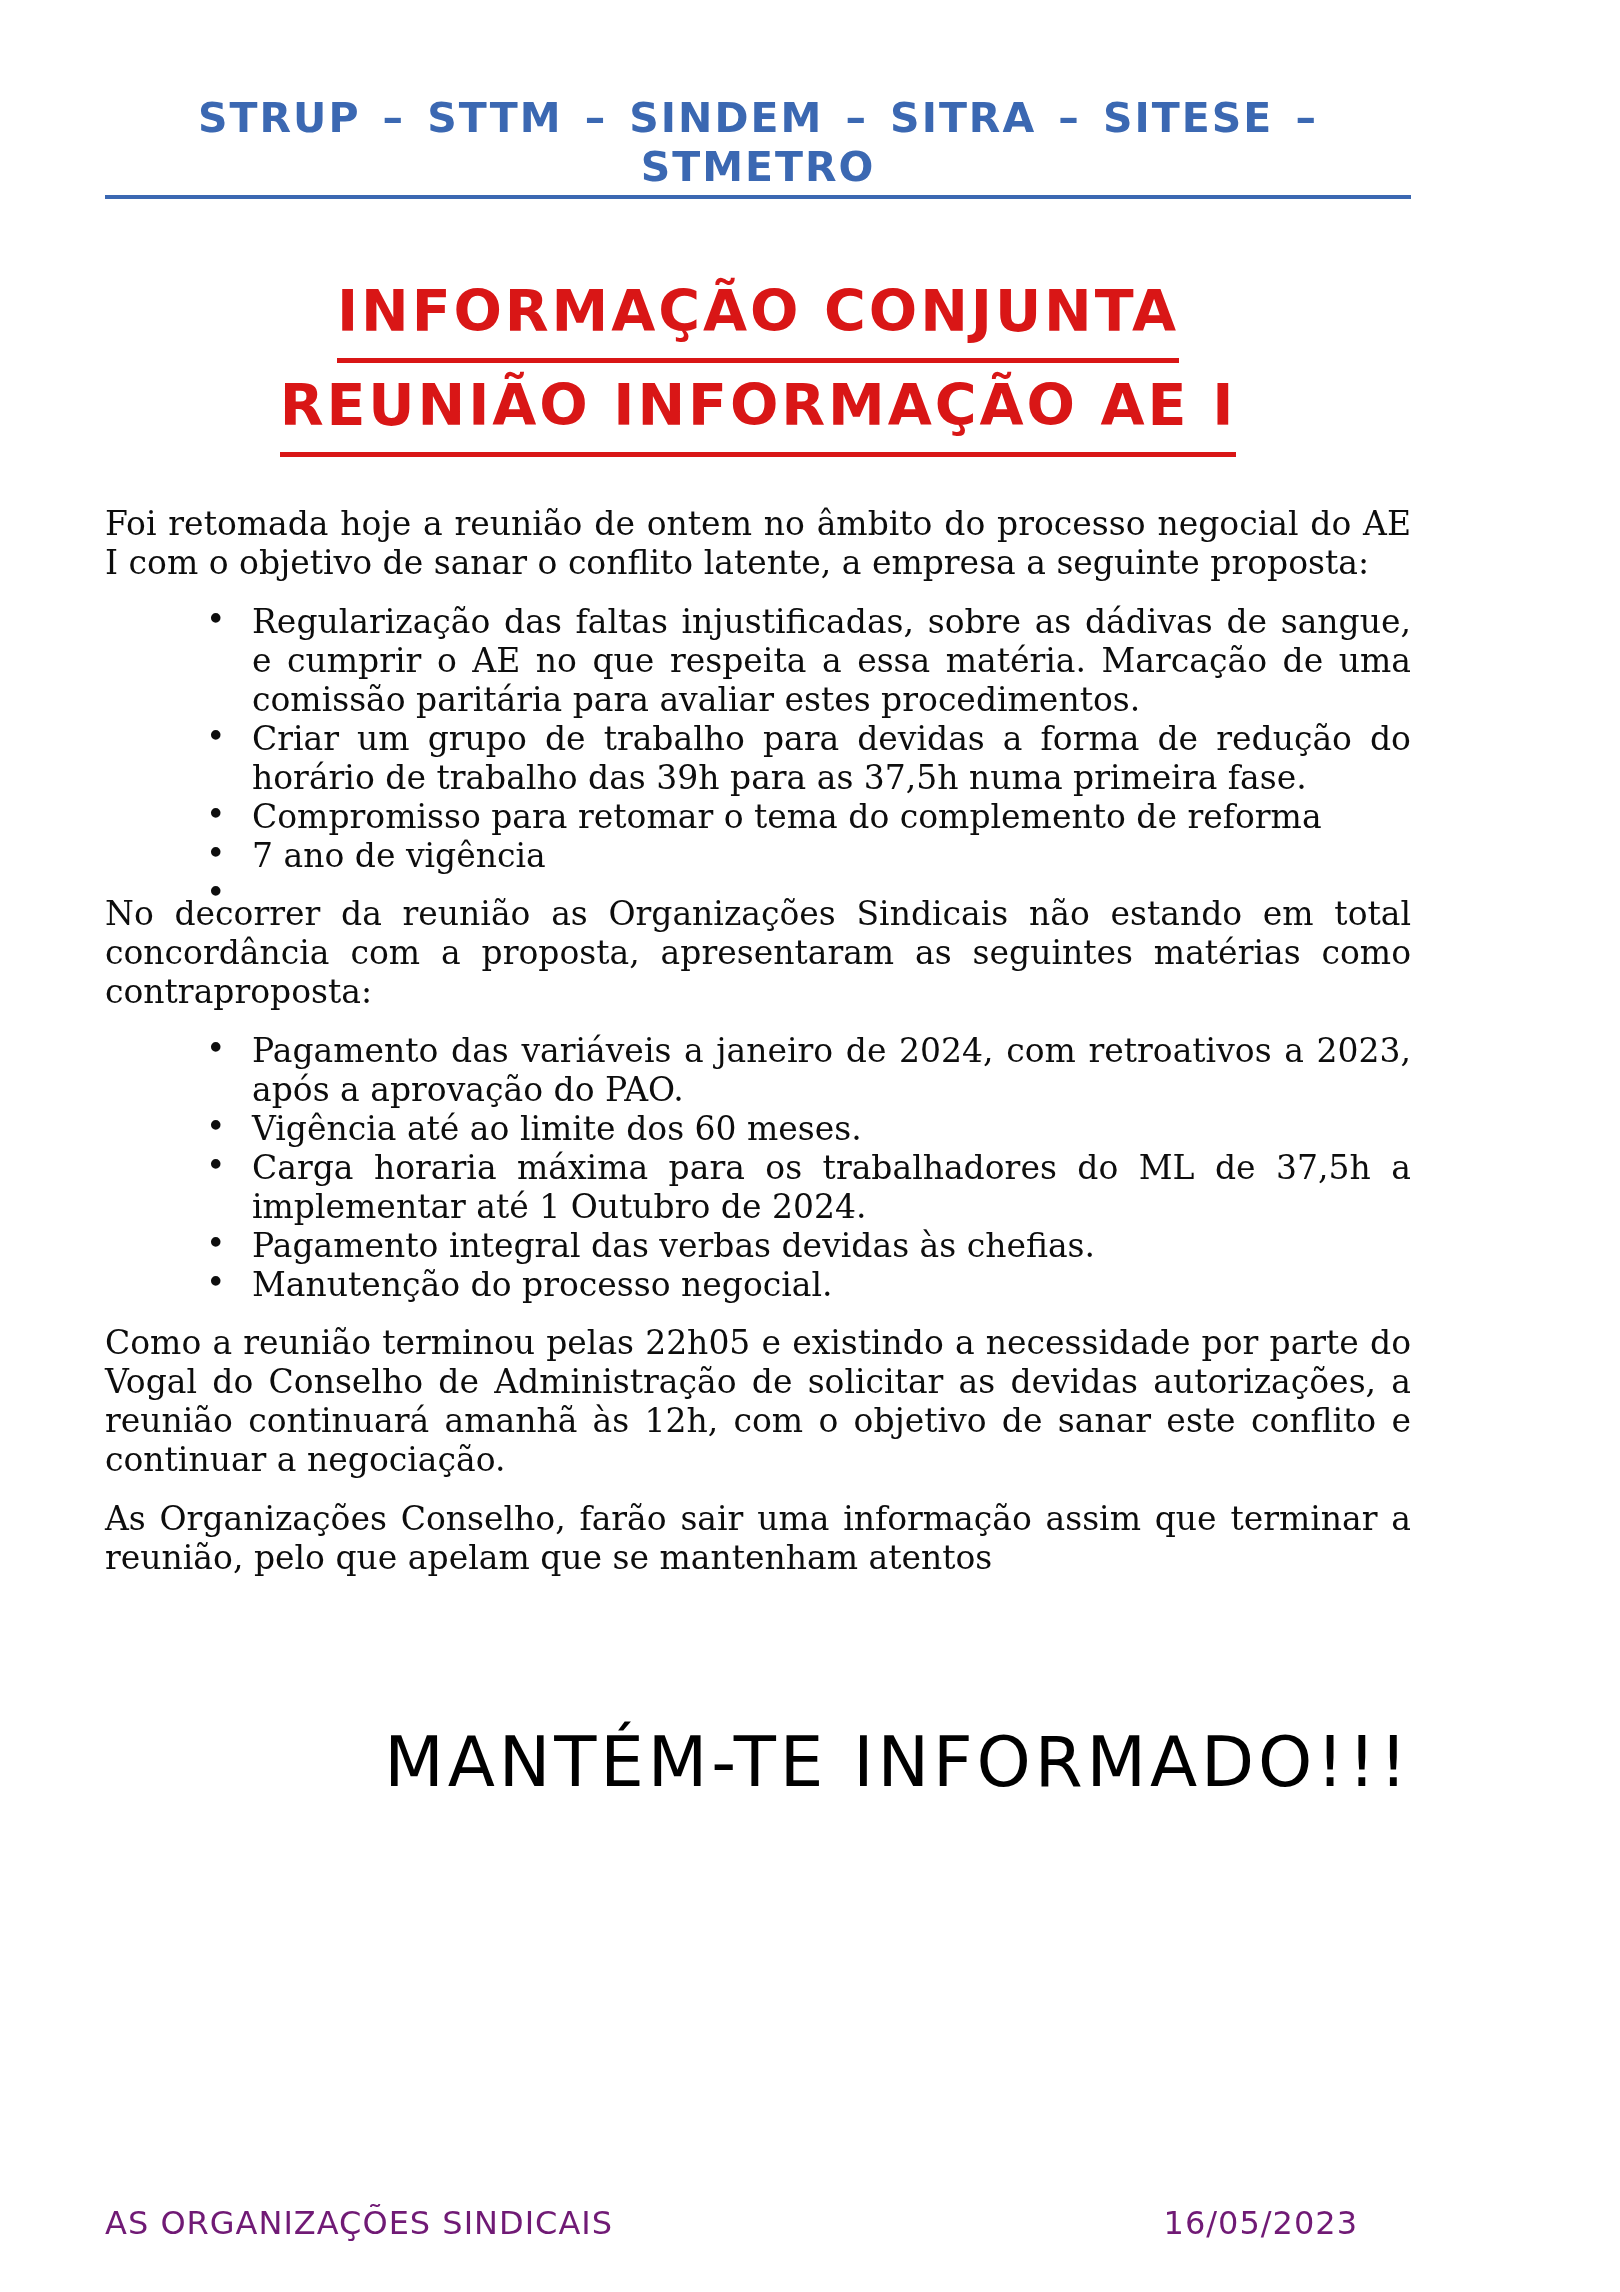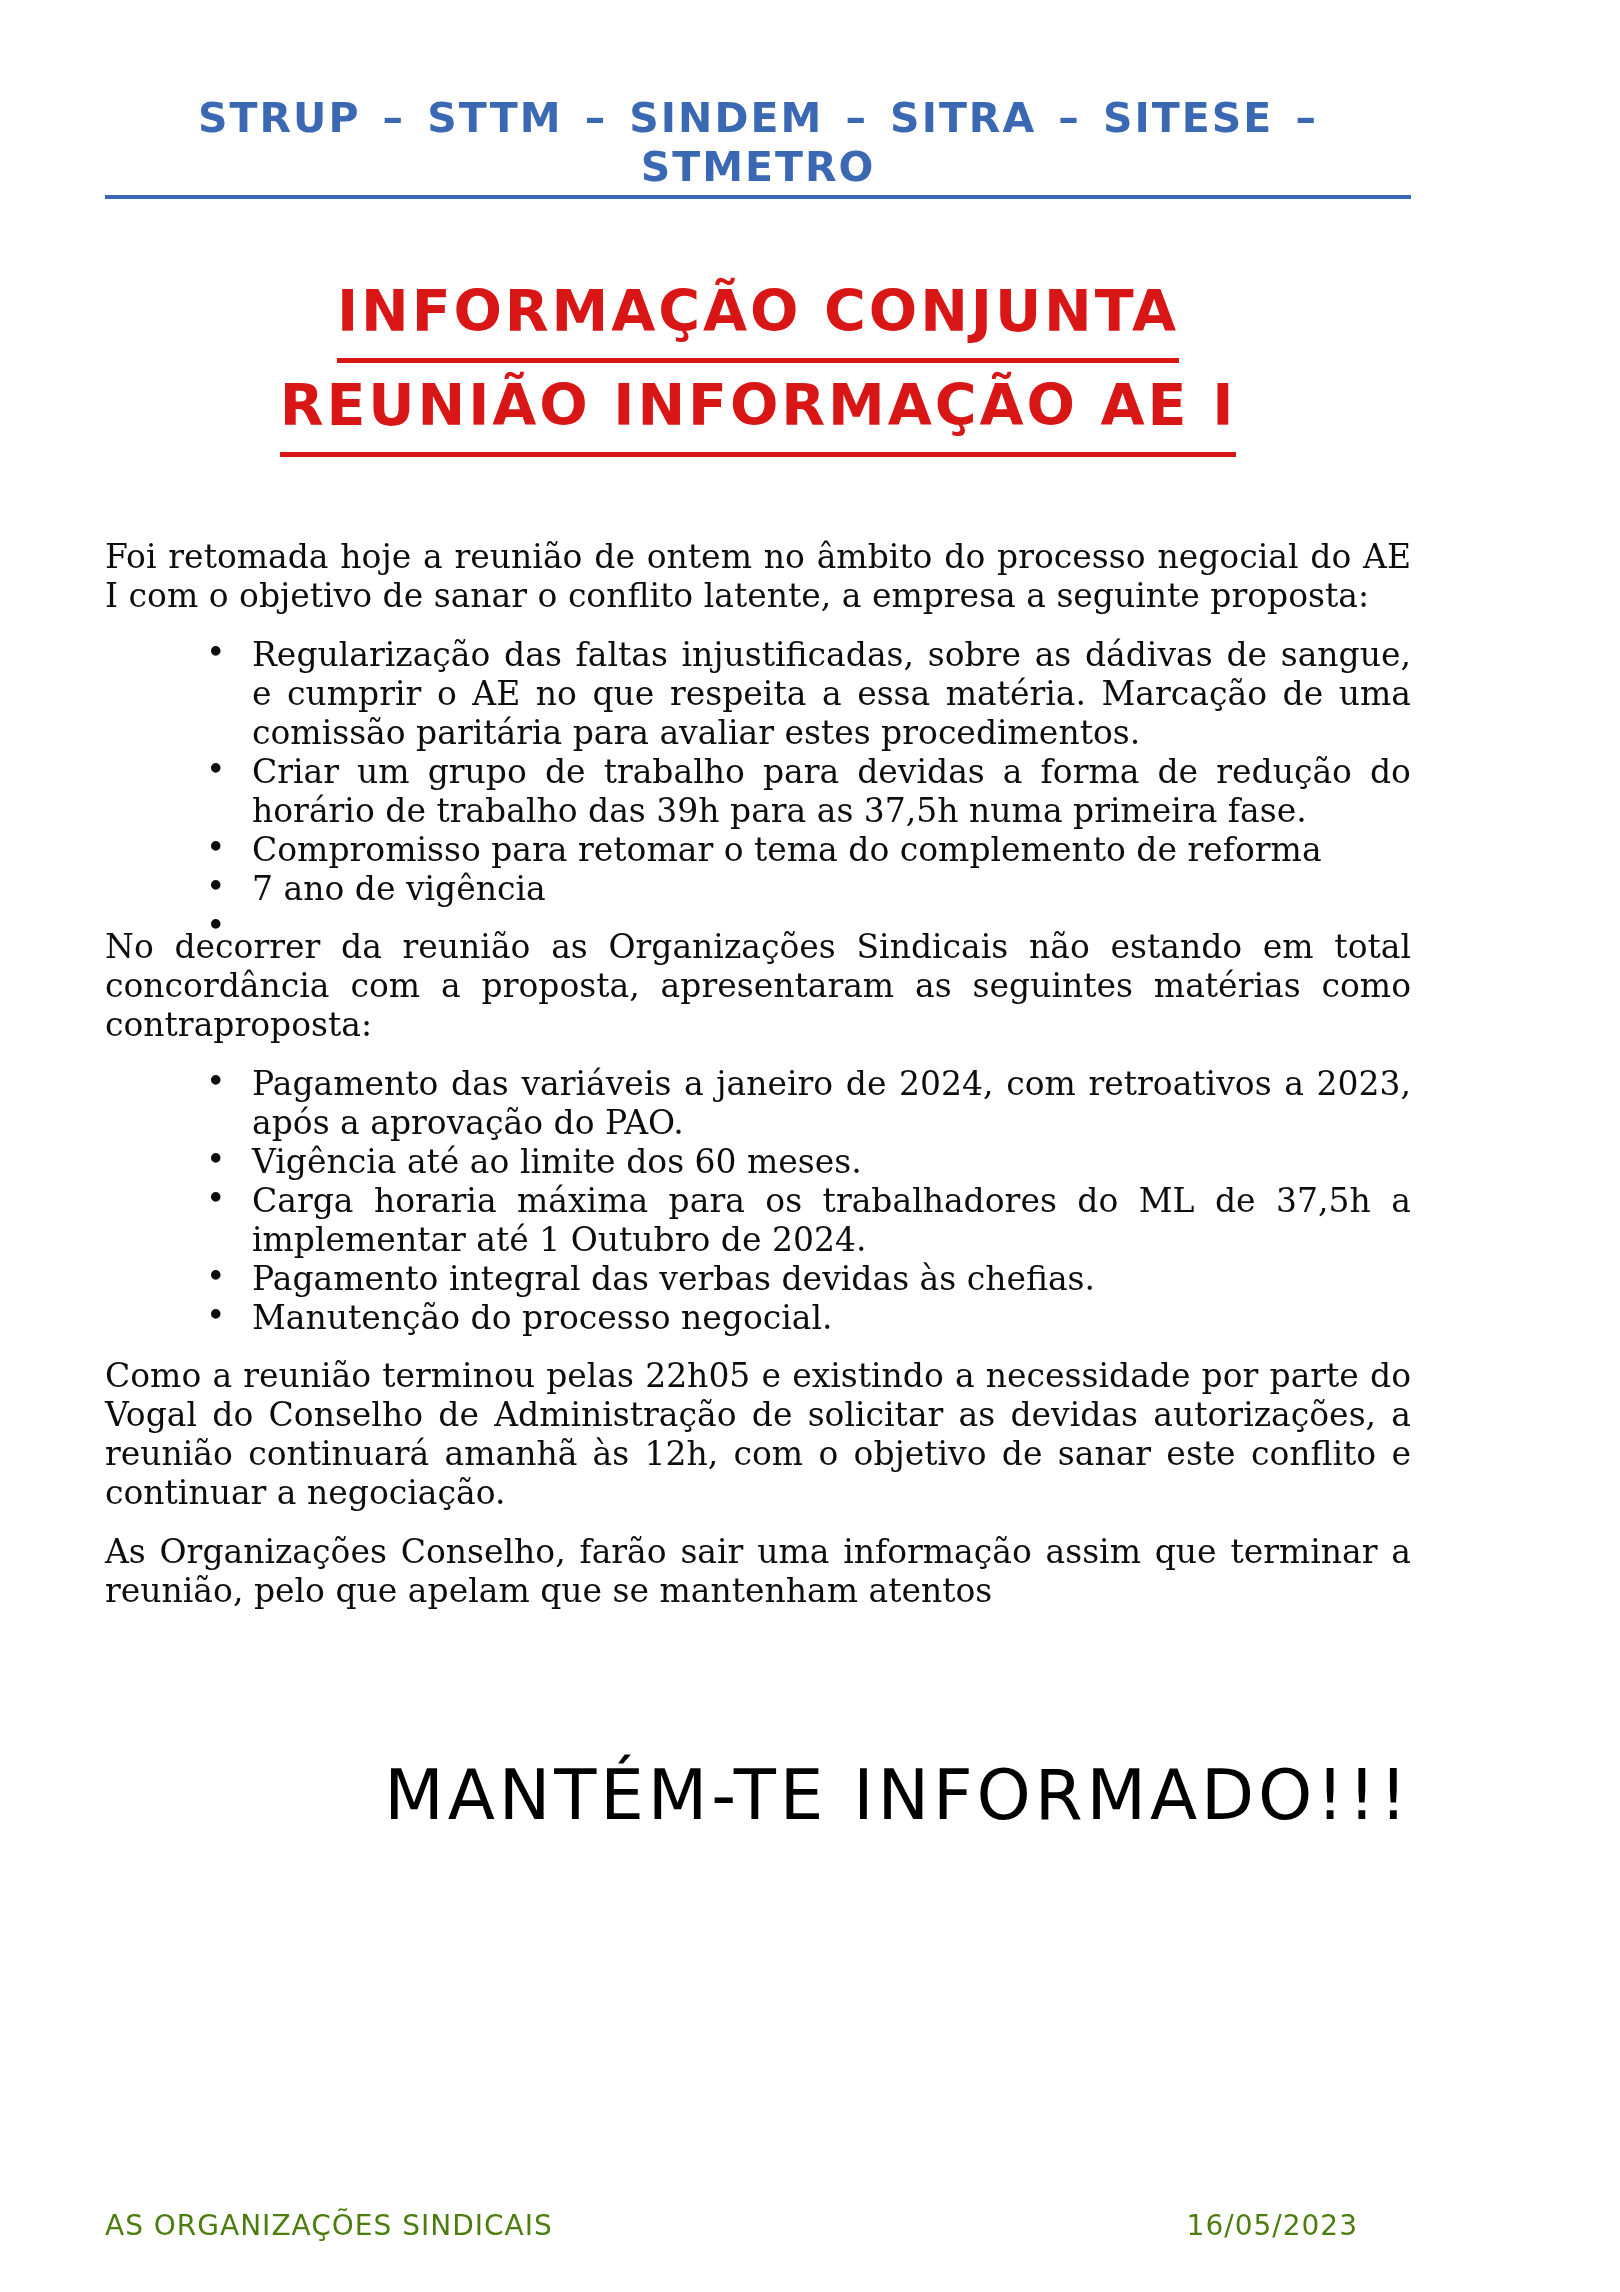--- a/index.html
+++ b/index.html
@@ -52,21 +52,21 @@
     line-height: 1.28;
   }
   .doc-title .title-line { margin-bottom: 5.9px; }
   .doc-title .underlined {
     display: inline-block;
     border-bottom: 5.9px solid #d91616;
     padding-bottom: 10px;
   }
 
   .body-copy {
-    margin-top: 80px;
+    margin-top: 47px;
     font-size: 33px;
     line-height: 39px;
     color: #0d0d0d;
   }
   .body-copy p {
     margin: 19.6px 0;
     text-align: justify;
   }
   .body-copy ul {
     list-style: none;
@@ -95,23 +95,23 @@
   }
 
   .doc-footer {
     position: absolute;
     left: 105px;
     right: 210px;
     bottom: 51px;
     display: flex;
     justify-content: space-between;
     align-items: baseline;
-    font-size: 28px;
+    font-size: 32px;
     letter-spacing: 1px;
-    color: #4d7c0f;
+    color: #701a75;
   }
 </style>
 </head>
 <body>
 
 <div class="page">
 
   <div class="union-header comic">
     <span class="underlined">STRUP – STTM – SINDEM – SITRA – SITESE – STMETRO</span>
   </div>

